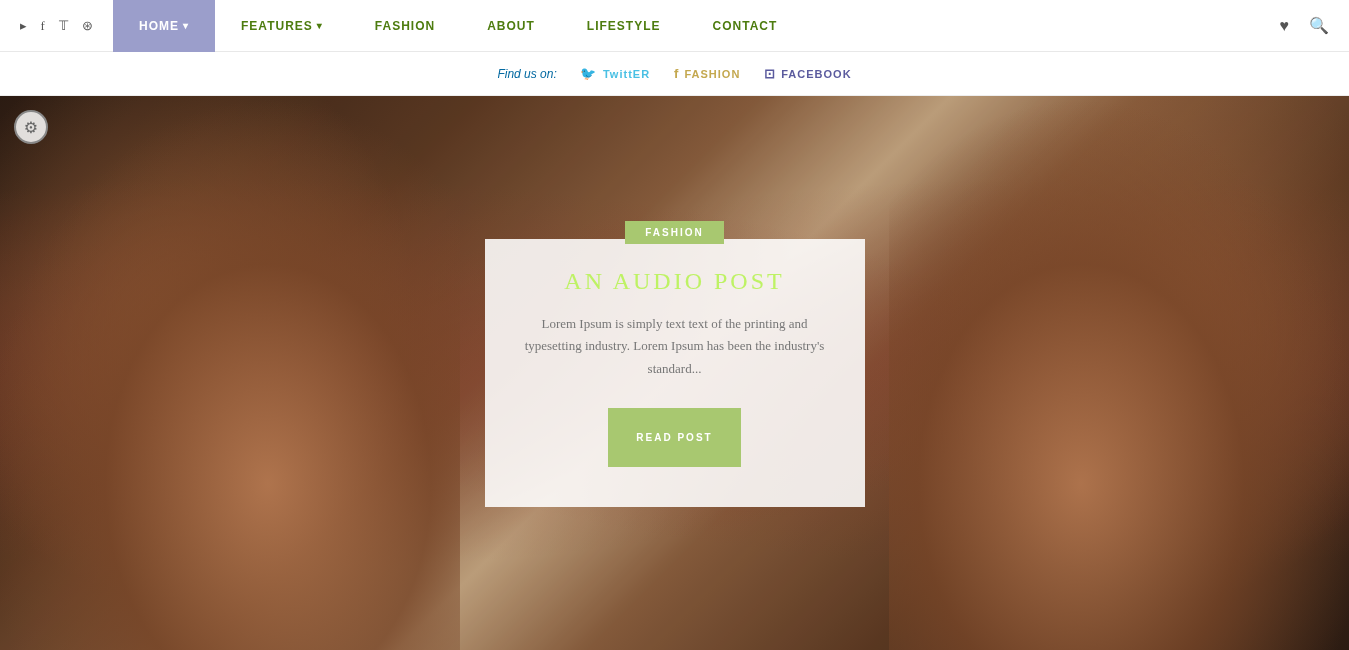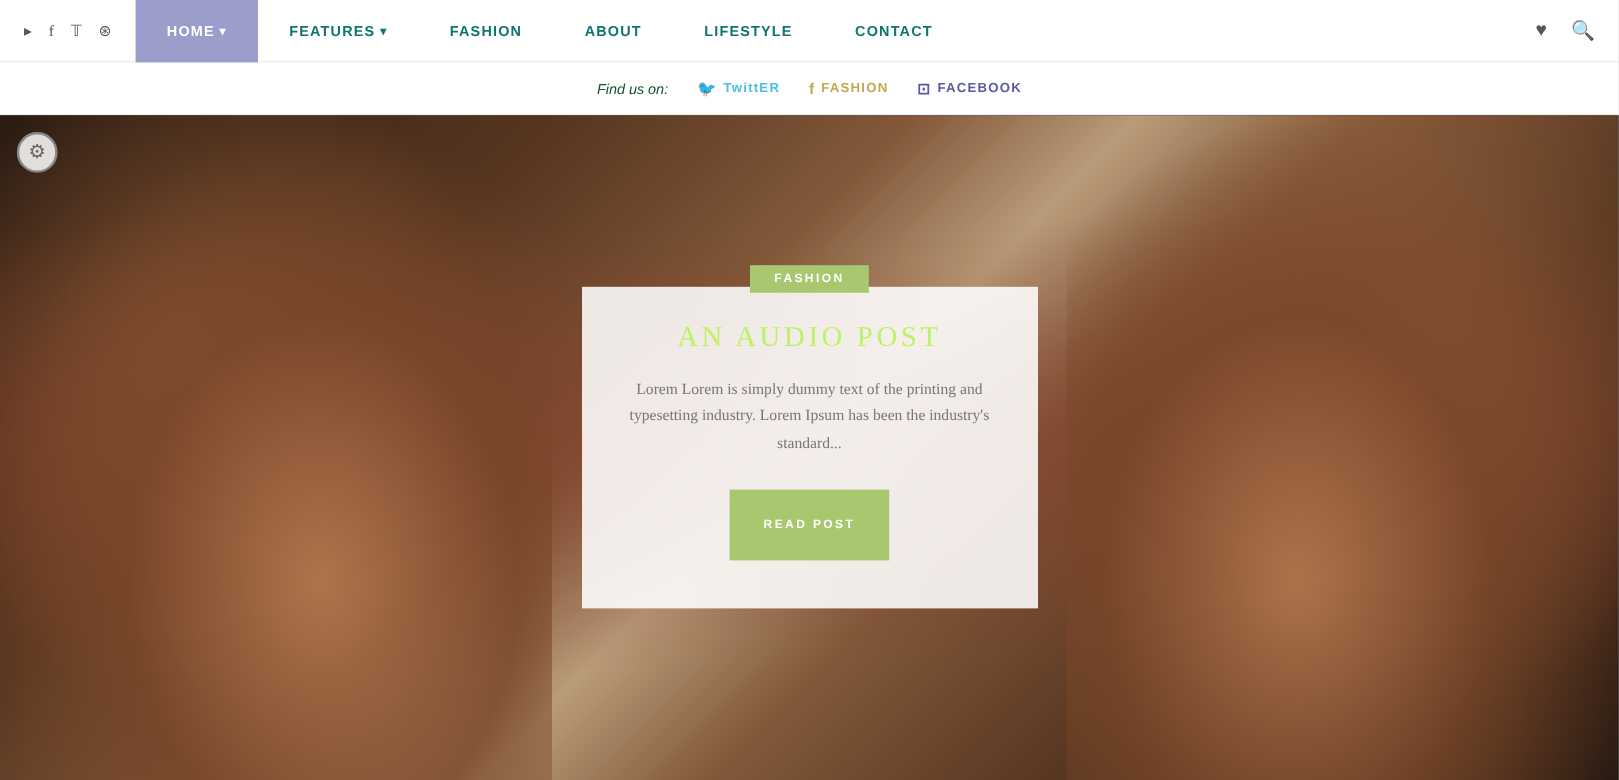--- a/index.html
+++ b/index.html
@@ -33,21 +33,21 @@
     .nav-item {
       padding: 0 26px;
       height: 52px;
       display: flex;
       align-items: center;
       font-size: 12px;
       font-family: 'Arial', sans-serif;
       font-weight: 600;
       letter-spacing: 1px;
       text-transform: uppercase;
-      color: #0f766e;
+      color: #4d7c0f;
       cursor: pointer;
       text-decoration: none;
       white-space: nowrap;
     }
     .nav-item.active {
       background: #9b9ecb;
       color: #fff;
     }
     .nav-item .arrow {
       margin-left: 4px;
@@ -72,21 +72,21 @@
       height: 44px;
       display: flex;
       align-items: center;
       justify-content: center;
       gap: 24px;
       border-bottom: 1px solid #eee;
       font-size: 12px;
       font-family: 'Arial', sans-serif;
     }
     .social-bar .find-text {
-      color: #14532d;
+      color: #0369a1;
       font-style: italic;
       font-size: 12px;
     }
     .social-bar .social-link {
       display: flex;
       align-items: center;
       gap: 5px;
       font-weight: 700;
       letter-spacing: 1px;
       font-size: 11px;
@@ -280,16 +280,16 @@
   <div class="hands-left"></div>
   <div class="hands-right"></div>
 
   <button class="gear-btn">
     <span>⚙</span>
   </button>
 
   <div class="post-card">
     <span class="category-badge">FASHION</span>
     <h2 class="post-title">AN AUDIO POST</h2>
-    <p class="post-excerpt">Lorem Lorem is simply dummy text of the printing and typesetting industry. Lorem Ipsum has been the industry's standard...</p>
+    <p class="post-excerpt">Lorem Ipsum is simply text text of the printing and typesetting industry. Lorem Ipsum has been the industry's standard...</p>
     <button class="read-btn">READ POST</button>
   </div>
 </section>
 
 </body></html>

